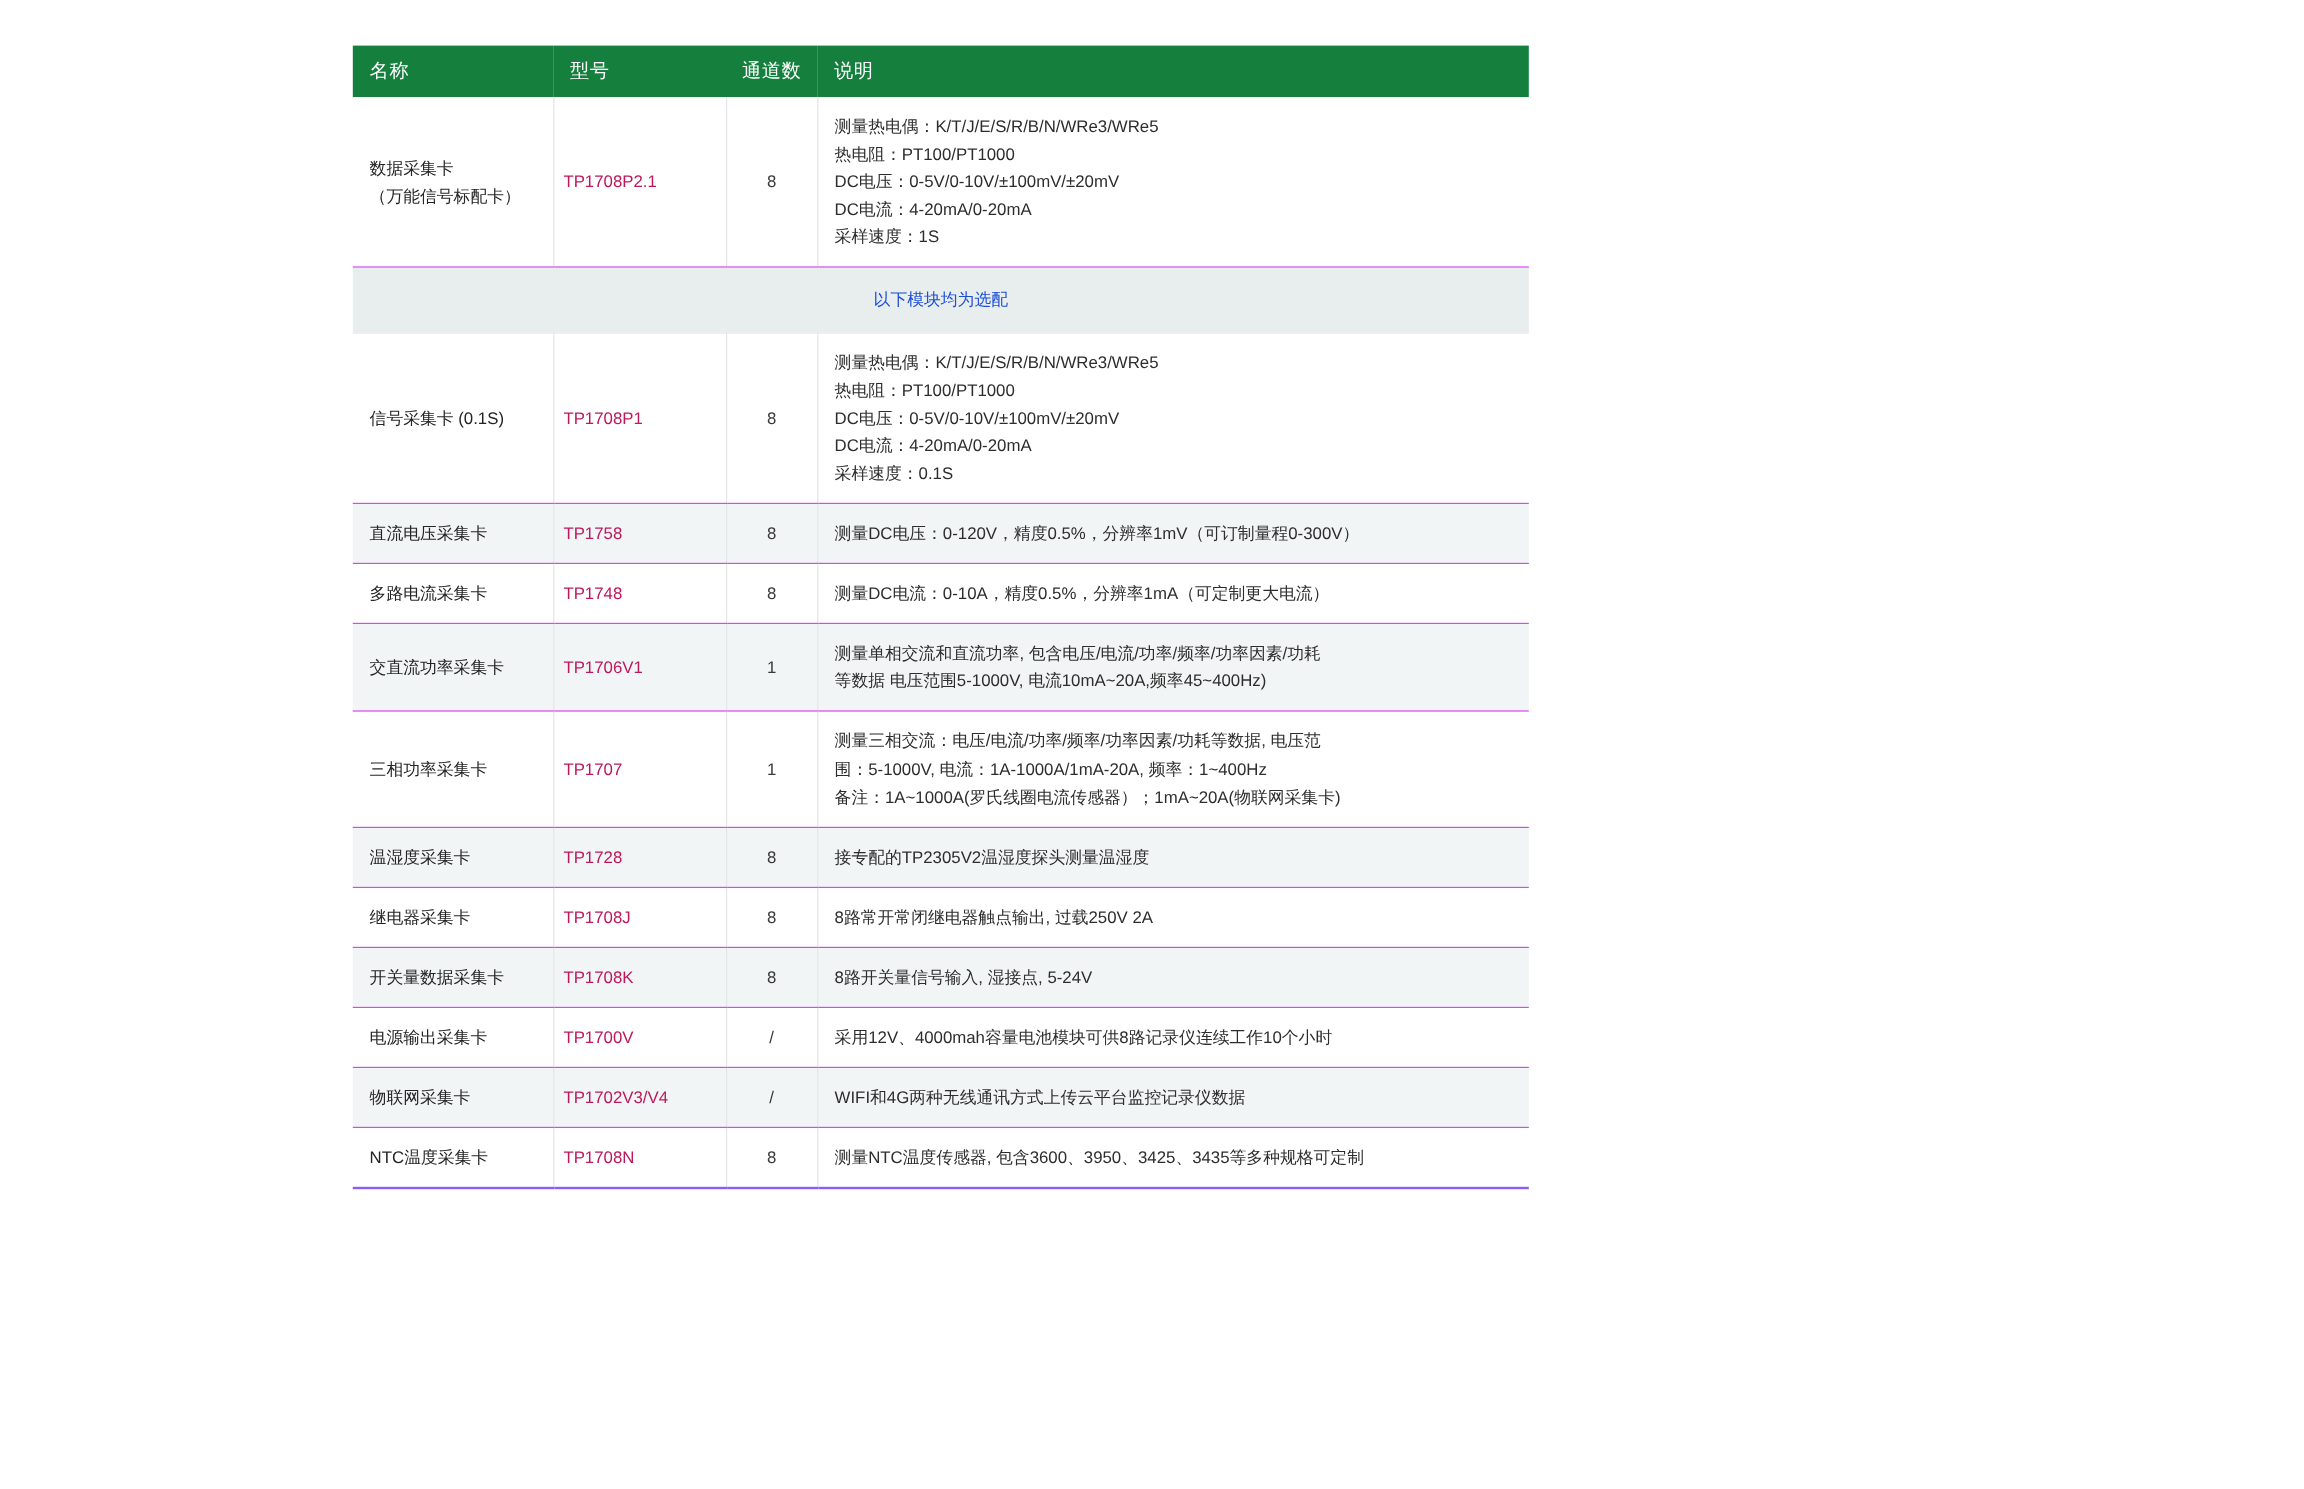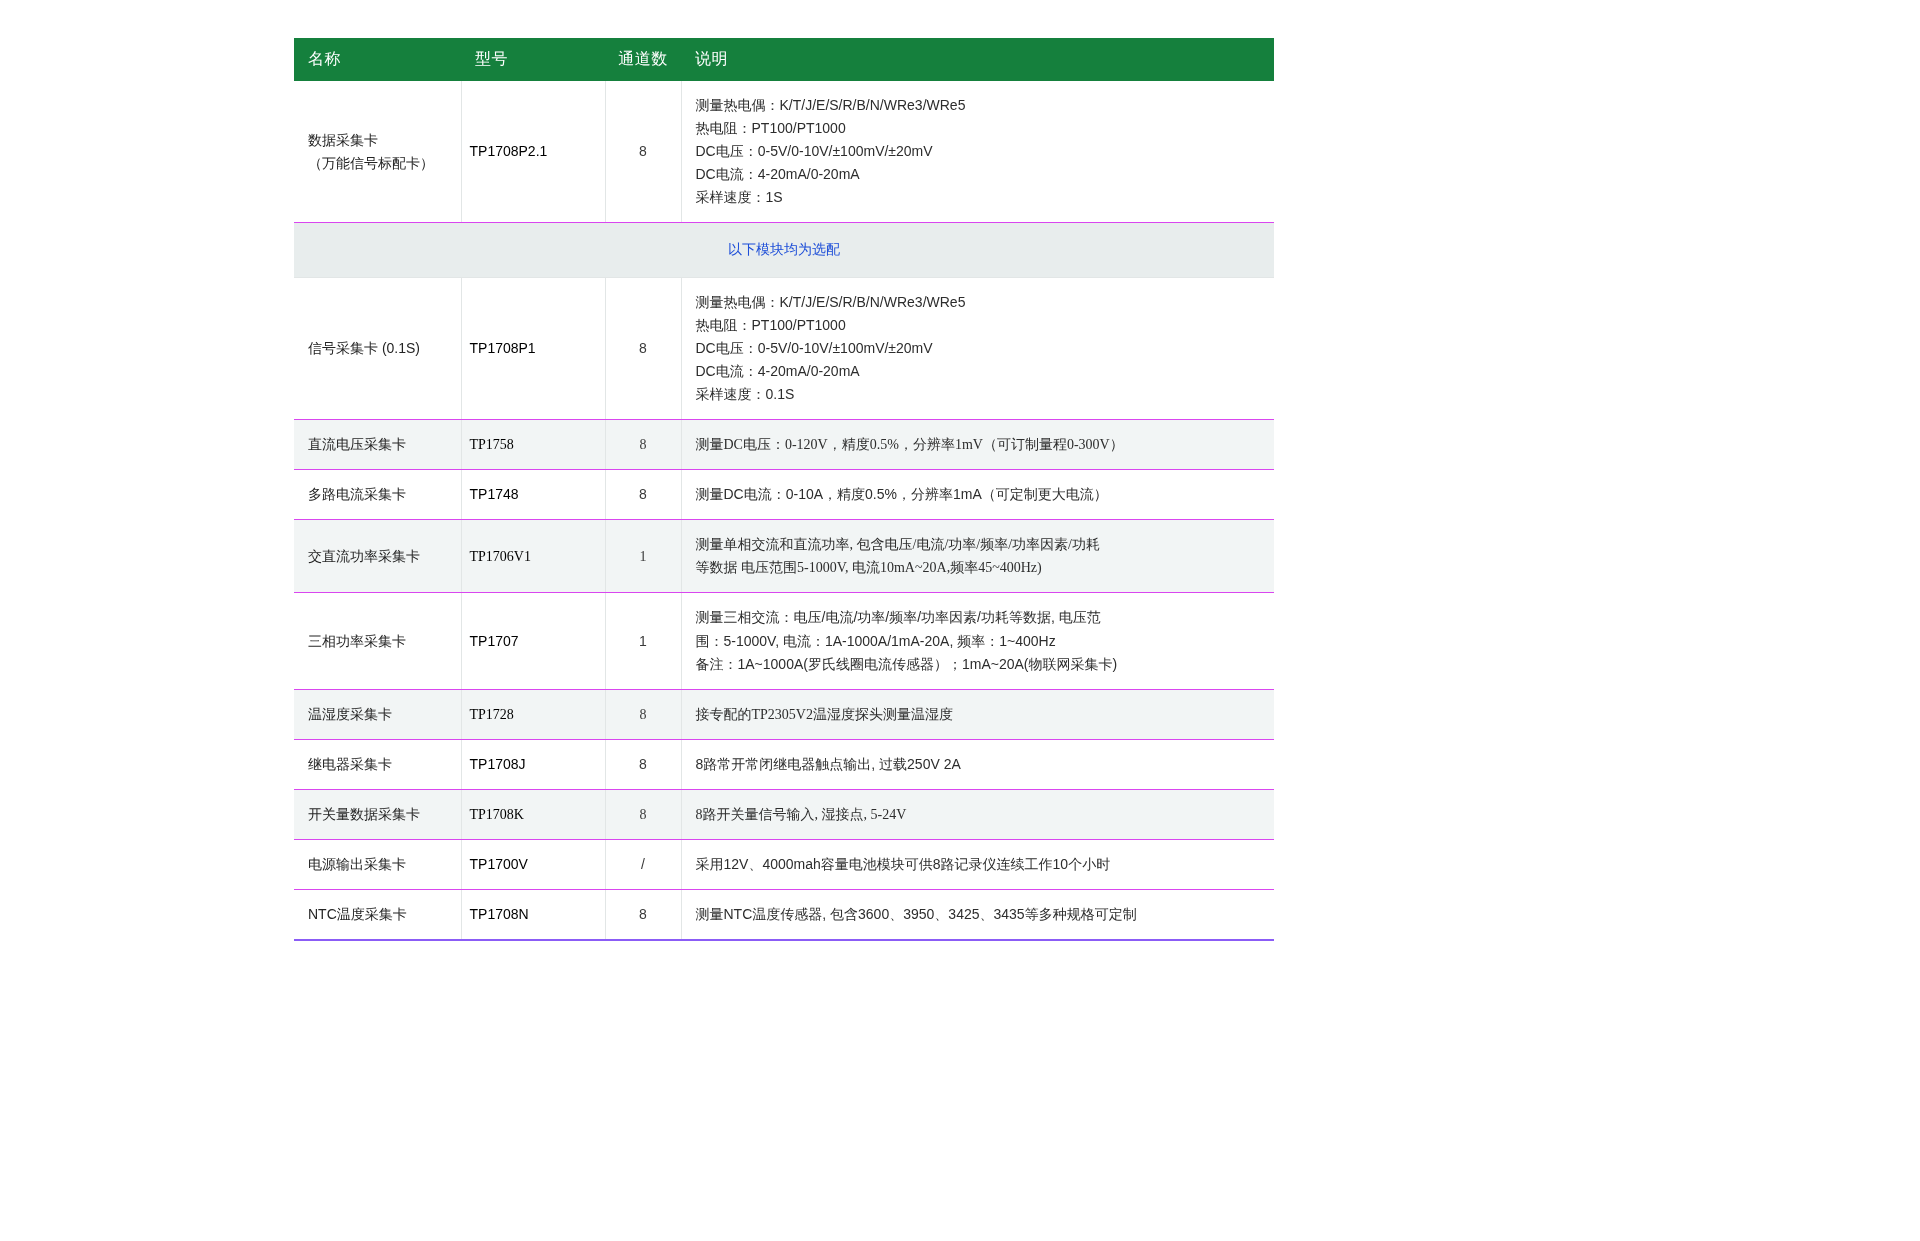--- a/index.html
+++ b/index.html
@@ -47,32 +47,32 @@
   }
   thead th.th-ch { text-align: center; padding-left: 0; }
 
   tbody td {
     font-size: 14px;
     color: #2d2d2d;
     border-bottom: 1px solid #d946ef;
     vertical-align: middle;
     line-height: 1.65;
   }
-  tbody tr.alt td { background: #f2f5f5; font-family: Liberation Serif, serif; }
+  tbody tr.alt td { background: #f2f5f5; }
   tbody tr.plain td { background: #ffffff; }
 
   td.name {
     padding: 13px 10px 13px 14px;
     border-right: 1px solid #e2e6e6;
     color: #242424;
   }
   td.model {
     padding: 13px 10px 13px 8px;
     border-right: 1px solid #e2e6e6;
-    color: #000000;
+    color: #be185d;
   }
   td.ch {
     text-align: center;
     padding: 13px 0;
     border-right: 1px solid #e2e6e6;
     color: #3a3a3a;
   }
   td.desc {
     padding: 13px 18px 13px 14px;
     color: #2d2d2d;
@@ -218,20 +218,30 @@
           <tr class="plain">
             <td class="name">
               <span class="name-line">电源输出采集卡</span>
             </td>
             <td class="model">TP1700V</td>
             <td class="ch">/</td>
             <td class="desc">
               <span class="desc-line">采用12V、4000mah容量电池模块可供8路记录仪连续工作10个小时</span>
             </td>
           </tr>
+          <tr class="alt">
+            <td class="name">
+              <span class="name-line">物联网采集卡</span>
+            </td>
+            <td class="model">TP1702V3/V4</td>
+            <td class="ch">/</td>
+            <td class="desc">
+              <span class="desc-line">WIFI和4G两种无线通讯方式上传云平台监控记录仪数据</span>
+            </td>
+          </tr>
           <tr class="plain">
             <td class="name">
               <span class="name-line">NTC温度采集卡</span>
             </td>
             <td class="model">TP1708N</td>
             <td class="ch">8</td>
             <td class="desc">
               <span class="desc-line">测量NTC温度传感器, 包含3600、3950、3425、3435等多种规格可定制</span>
             </td>
           </tr>

